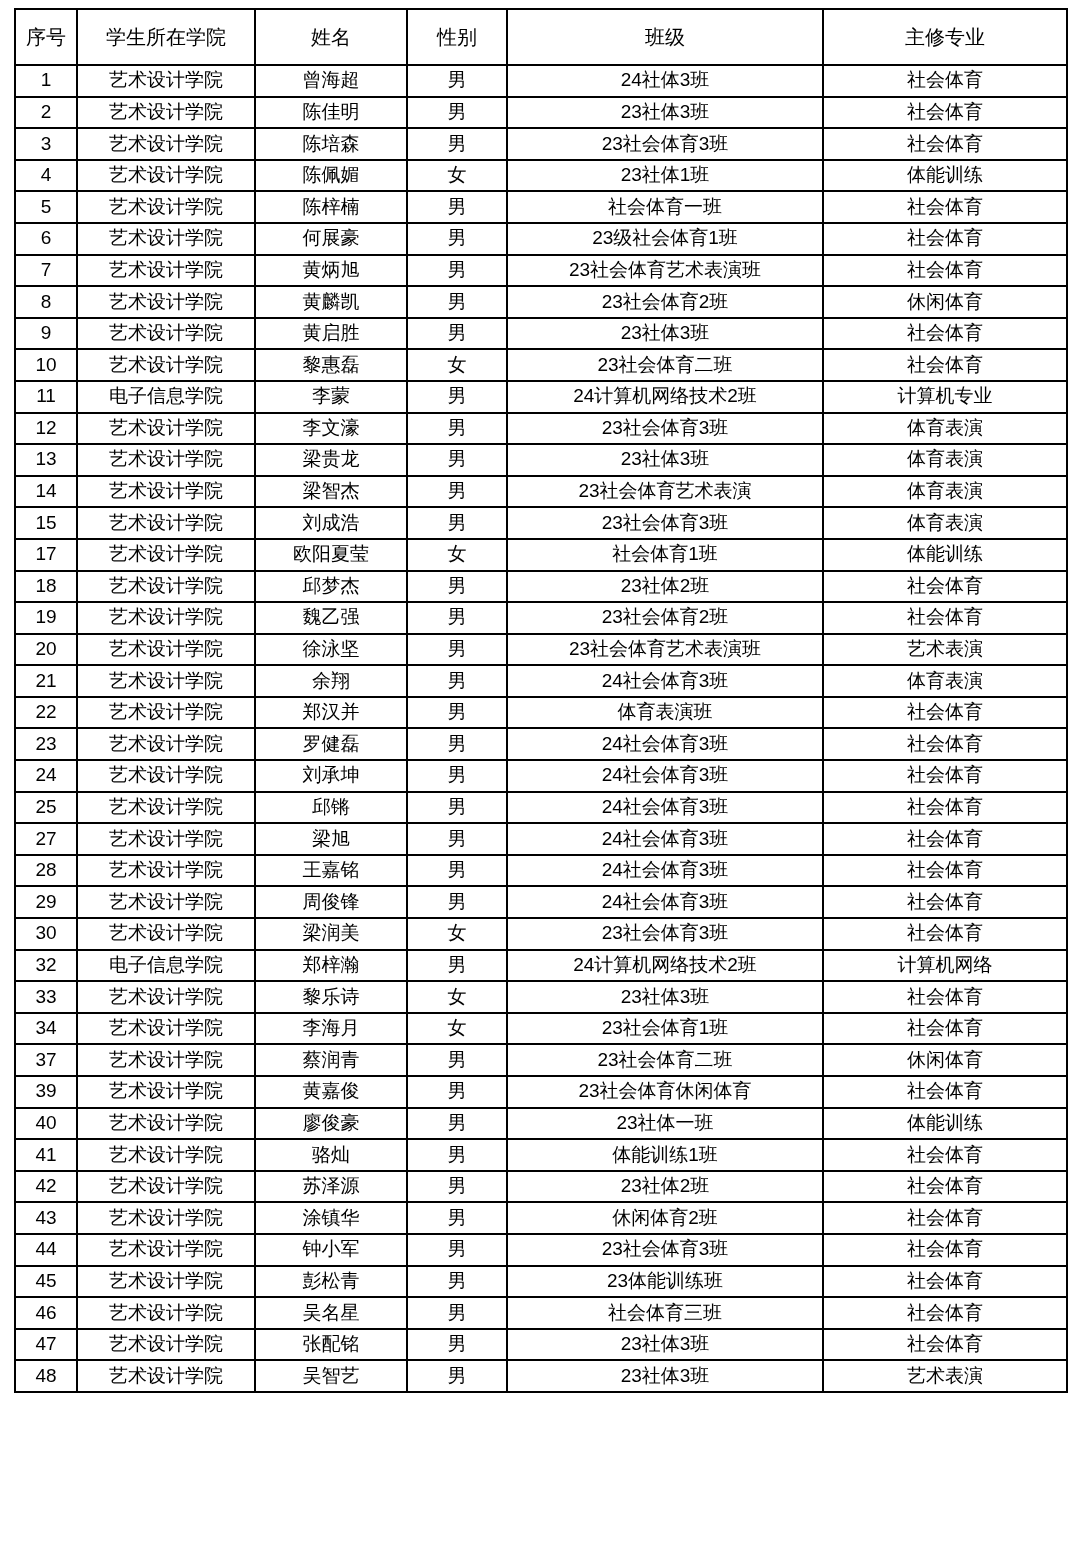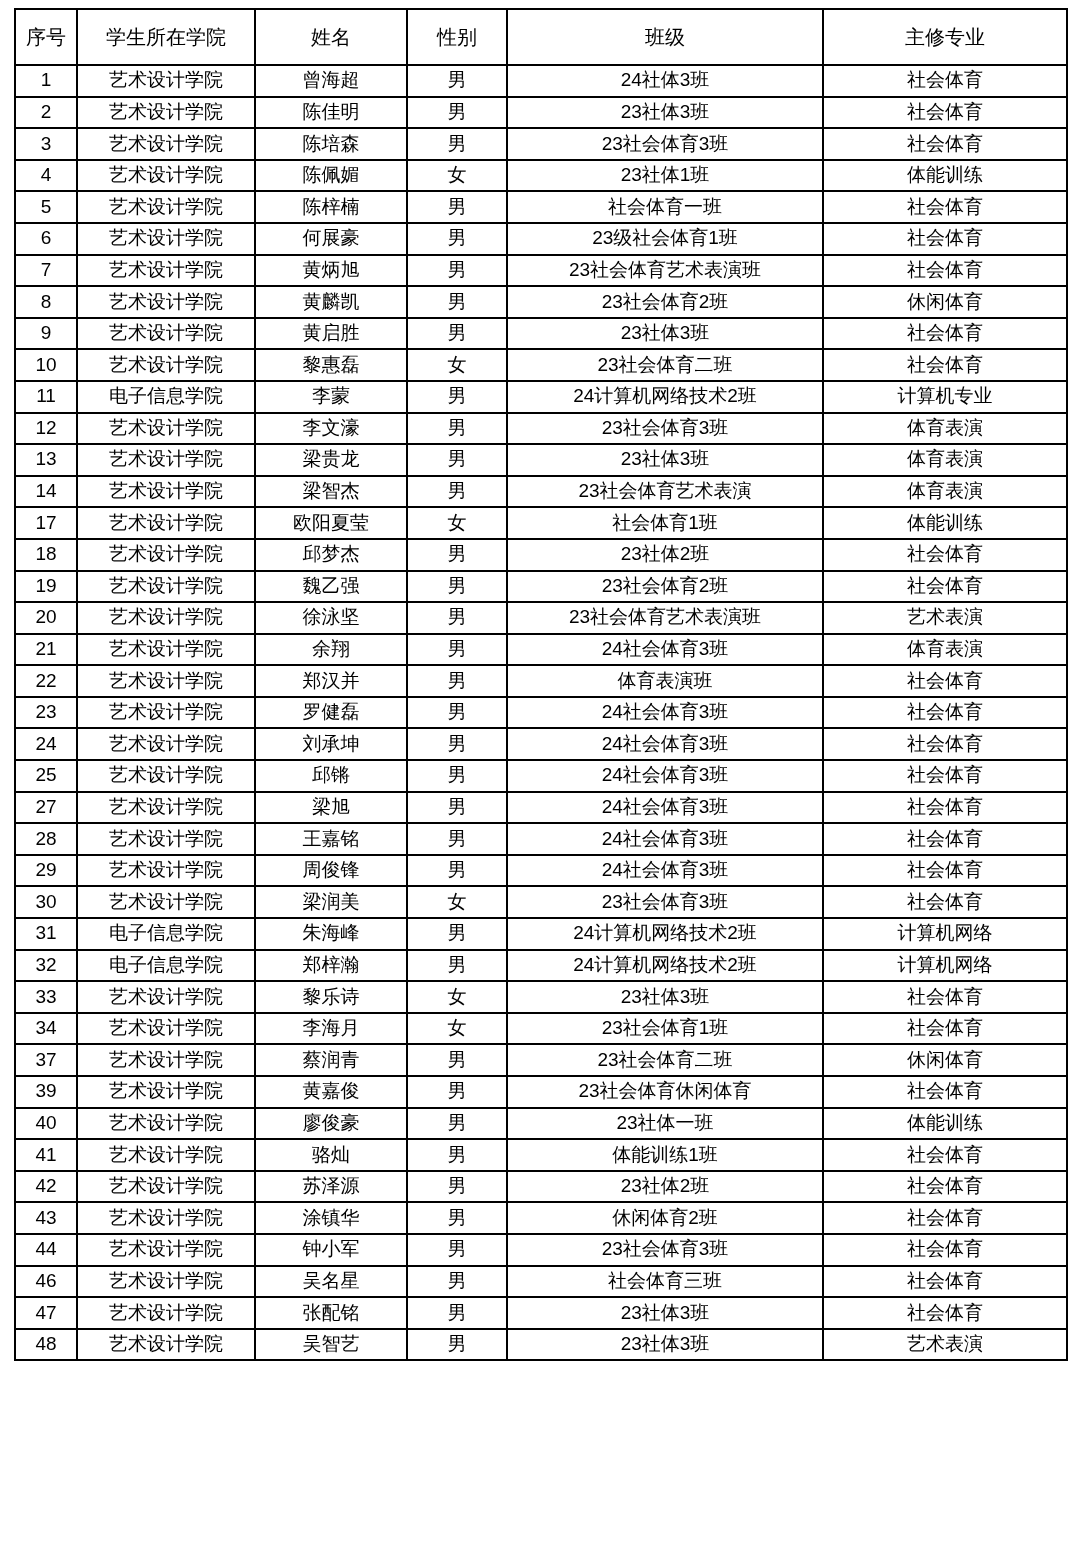--- a/index.html
+++ b/index.html
@@ -178,20 +178,28 @@
         </tr>
         <tr>
           <td>14</td>
           <td>艺术设计学院</td>
           <td>梁智杰</td>
           <td>男</td>
           <td>23社会体育艺术表演</td>
           <td>体育表演</td>
         </tr>
         <tr>
+          <td>15</td>
+          <td>艺术设计学院</td>
+          <td>刘成浩</td>
+          <td>男</td>
+          <td>23社会体育3班</td>
+          <td>体育表演</td>
+        </tr>
+        <tr>
           <td>17</td>
           <td>艺术设计学院</td>
           <td>欧阳夏莹</td>
           <td>女</td>
           <td>社会体育1班</td>
           <td>体能训练</td>
         </tr>
         <tr>
           <td>18</td>
           <td>艺术设计学院</td>
@@ -280,28 +288,20 @@
           <td>24社会体育3班</td>
           <td>社会体育</td>
         </tr>
         <tr>
           <td>30</td>
           <td>艺术设计学院</td>
           <td>梁润美</td>
           <td>女</td>
           <td>23社会体育3班</td>
           <td>社会体育</td>
-        </tr>
-        <tr>
-          <td>31</td>
-          <td>电子信息学院</td>
-          <td>朱海峰</td>
-          <td>男</td>
-          <td>24计算机网络技术2班</td>
-          <td>计算机网络</td>
         </tr>
         <tr>
           <td>32</td>
           <td>电子信息学院</td>
           <td>郑梓瀚</td>
           <td>男</td>
           <td>24计算机网络技术2班</td>
           <td>计算机网络</td>
         </tr>
         <tr>
@@ -367,20 +367,28 @@
           <td>男</td>
           <td>休闲体育2班</td>
           <td>社会体育</td>
         </tr>
         <tr>
           <td>44</td>
           <td>艺术设计学院</td>
           <td>钟小军</td>
           <td>男</td>
           <td>23社会体育3班</td>
+          <td>社会体育</td>
+        </tr>
+        <tr>
+          <td>45</td>
+          <td>艺术设计学院</td>
+          <td>彭松青</td>
+          <td>男</td>
+          <td>23体能训练班</td>
           <td>社会体育</td>
         </tr>
         <tr>
           <td>46</td>
           <td>艺术设计学院</td>
           <td>吴名星</td>
           <td>男</td>
           <td>社会体育三班</td>
           <td>社会体育</td>
         </tr>

